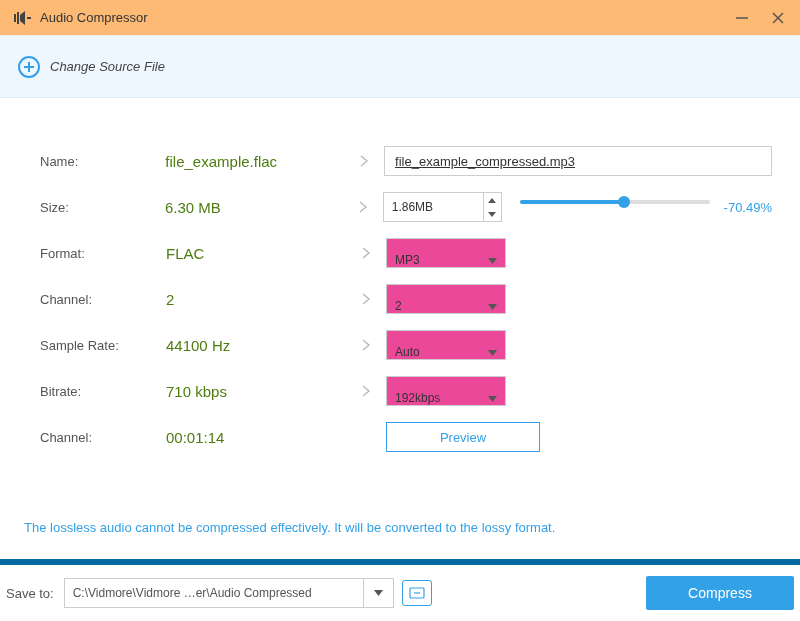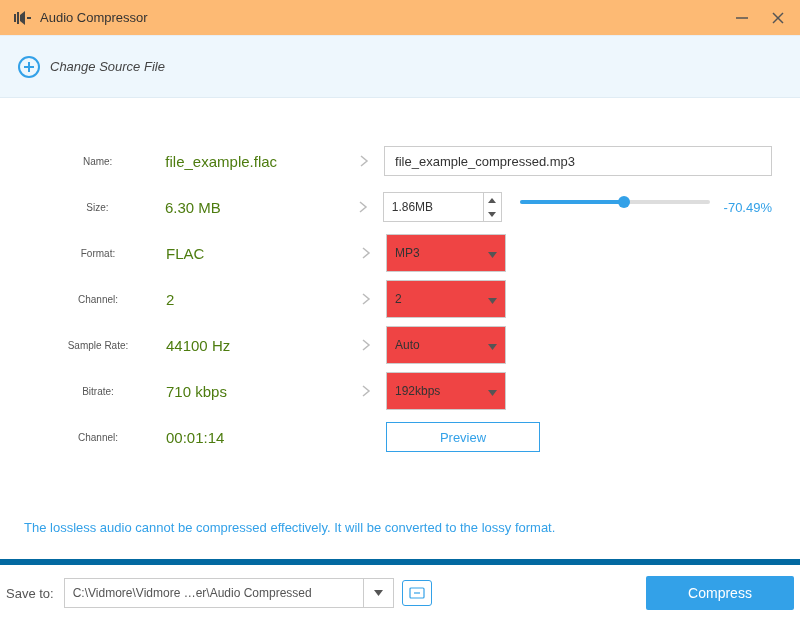--- a/index.html
+++ b/index.html
@@ -15,39 +15,39 @@
 
     
     .source-bar { height: 62px; display: flex; align-items: center; padding: 0 18px; background: #eef7fd; border-bottom: 1px solid #e0ecf4; }
     .plus-circle { width: 22px; height: 22px; border: 2px solid #33a1e8; border-radius: 50%; display: flex; align-items: center; justify-content: center; margin-right: 10px; cursor:pointer;}
     .plus-circle svg { display:block; }
     .source-label { color: #444; font-size: 13px; cursor:pointer;font-style:italic; }
 
     
     .form { padding: 40px 28px 0 40px; }
     .row { display: flex; align-items: center; height: 46px; }
-    .lbl { width: 126px; text-align: center; color: #555; font-size: 10px; padding-right: 10px;}
+    .lbl { width: 126px; text-align: left; color: #555; font-size: 13px; padding-right: 10px;}
     .src-val { width: 180px; color: #4d7c0f; font-size: 15px; }
     .chevron { width: 40px; display:flex; justify-content:center; }
     .chevron svg { display:block; }
 
-    .text-input { width: 390px; height: 30px; border: 1px solid #ccc; padding: 0 10px; font-size: 13px; color: #333; }
+    .text-input { width: 390px; height: 30px; border: 1px solid #ccc; padding: 0 10px; font-size: 13px; color: #333; text-decoration: underline; }
     
     .stepper { width: 120px; height: 30px; border: 1px solid #ccc; display: flex; align-items: center; position: relative; }
     .stepper .val { flex:1; padding: 0 8px; font-size: 12px; color:#333; }
     .stepper .arrows { width: 18px; height: 100%; display:flex; flex-direction: column; border-left: 1px solid #ccc; }
     .stepper .arrows div { flex:1; display:flex; align-items:center; justify-content:center; cursor:pointer; }
 
     .slider-wrap { display:flex; margin-left: 18px; flex:1; }
     .slider { position: relative; width: 190px; height: 4px; background: #ddd; border-radius: 2px; }
     .slider .fill { position:absolute; left:0; top:0; bottom:0; width: 55%; background:#33a1e8; border-radius:2px; }
     .slider .thumb { position:absolute; left: 55%; top:50%; width:12px; height:12px; background:#33a1e8; border-radius:50%; transform:translate(-50%,-50%); cursor:pointer;}
     .percent { margin-left: 14px; color:#33a1e8; font-size:13px; }
 
-    .dropdown { width: 120px; height: 38px; border: 1px solid #ccc; display:flex; align-items:center; padding:0 8px; position:relative; cursor:pointer; background:#ef4444;}
+    .dropdown { width: 120px; height: 30px; border: 1px solid #ccc; display:flex; align-items:flex-end; padding:0 8px; position:relative; cursor:pointer; background:#ec4899;}
     .dropdown .val { font-size:12px; color:#333; }
     .dropdown .caret { margin-left:auto; }
 
     .preview-btn { width: 154px; height: 30px; border: 1px solid #33a1e8; color:#33a1e8; background:#fff; display:flex; align-items:center; justify-content:center; font-size:13px; cursor:pointer; }
     
     .notice { margin: 60px 0 0 24px; color:#33a1e8; font-size: 13px; }
 
     .footer { position:absolute; bottom:0; left:0; right:0; height: 62px; border-top:6px solid #0369a1; display:flex; align-items:center; padding: 0 6px; background:#fff;}
     .save-label { color:#555; font-size:13px; margin-right:10px; }
     .path-input { width: 300px; height:30px; border:1px solid #ccc; padding:0 8px; font-size:12px; color:#555; }

